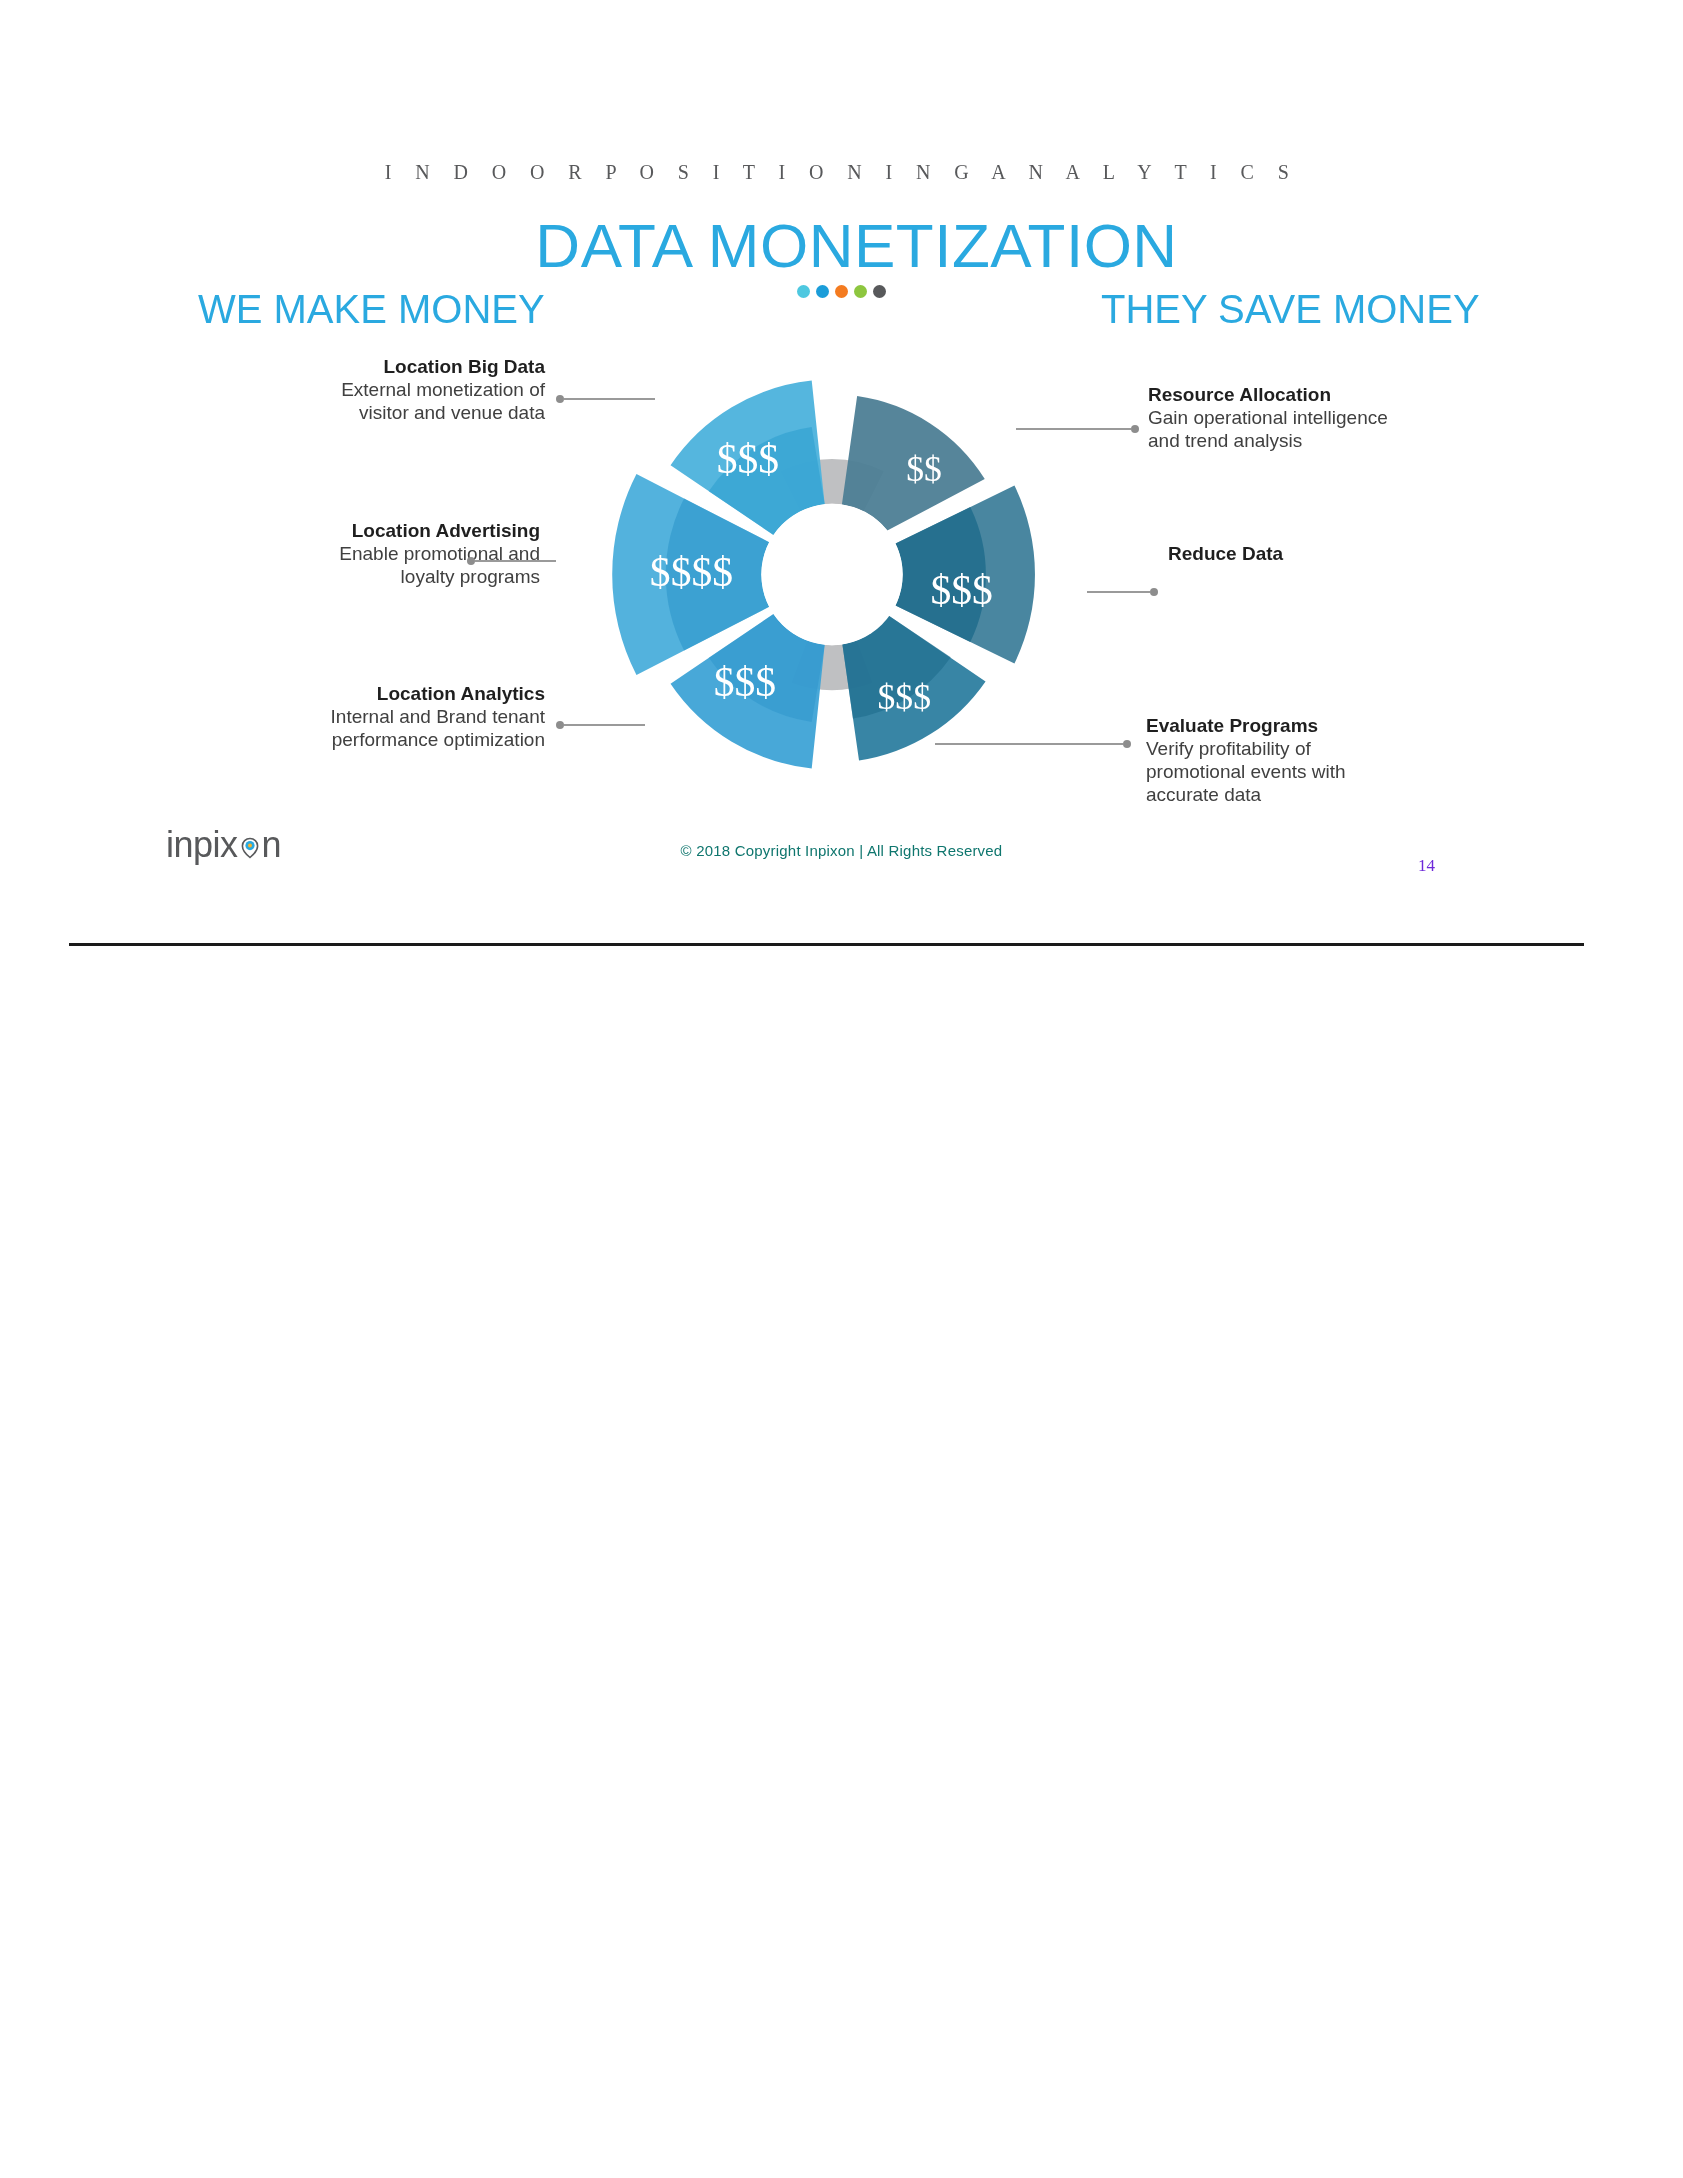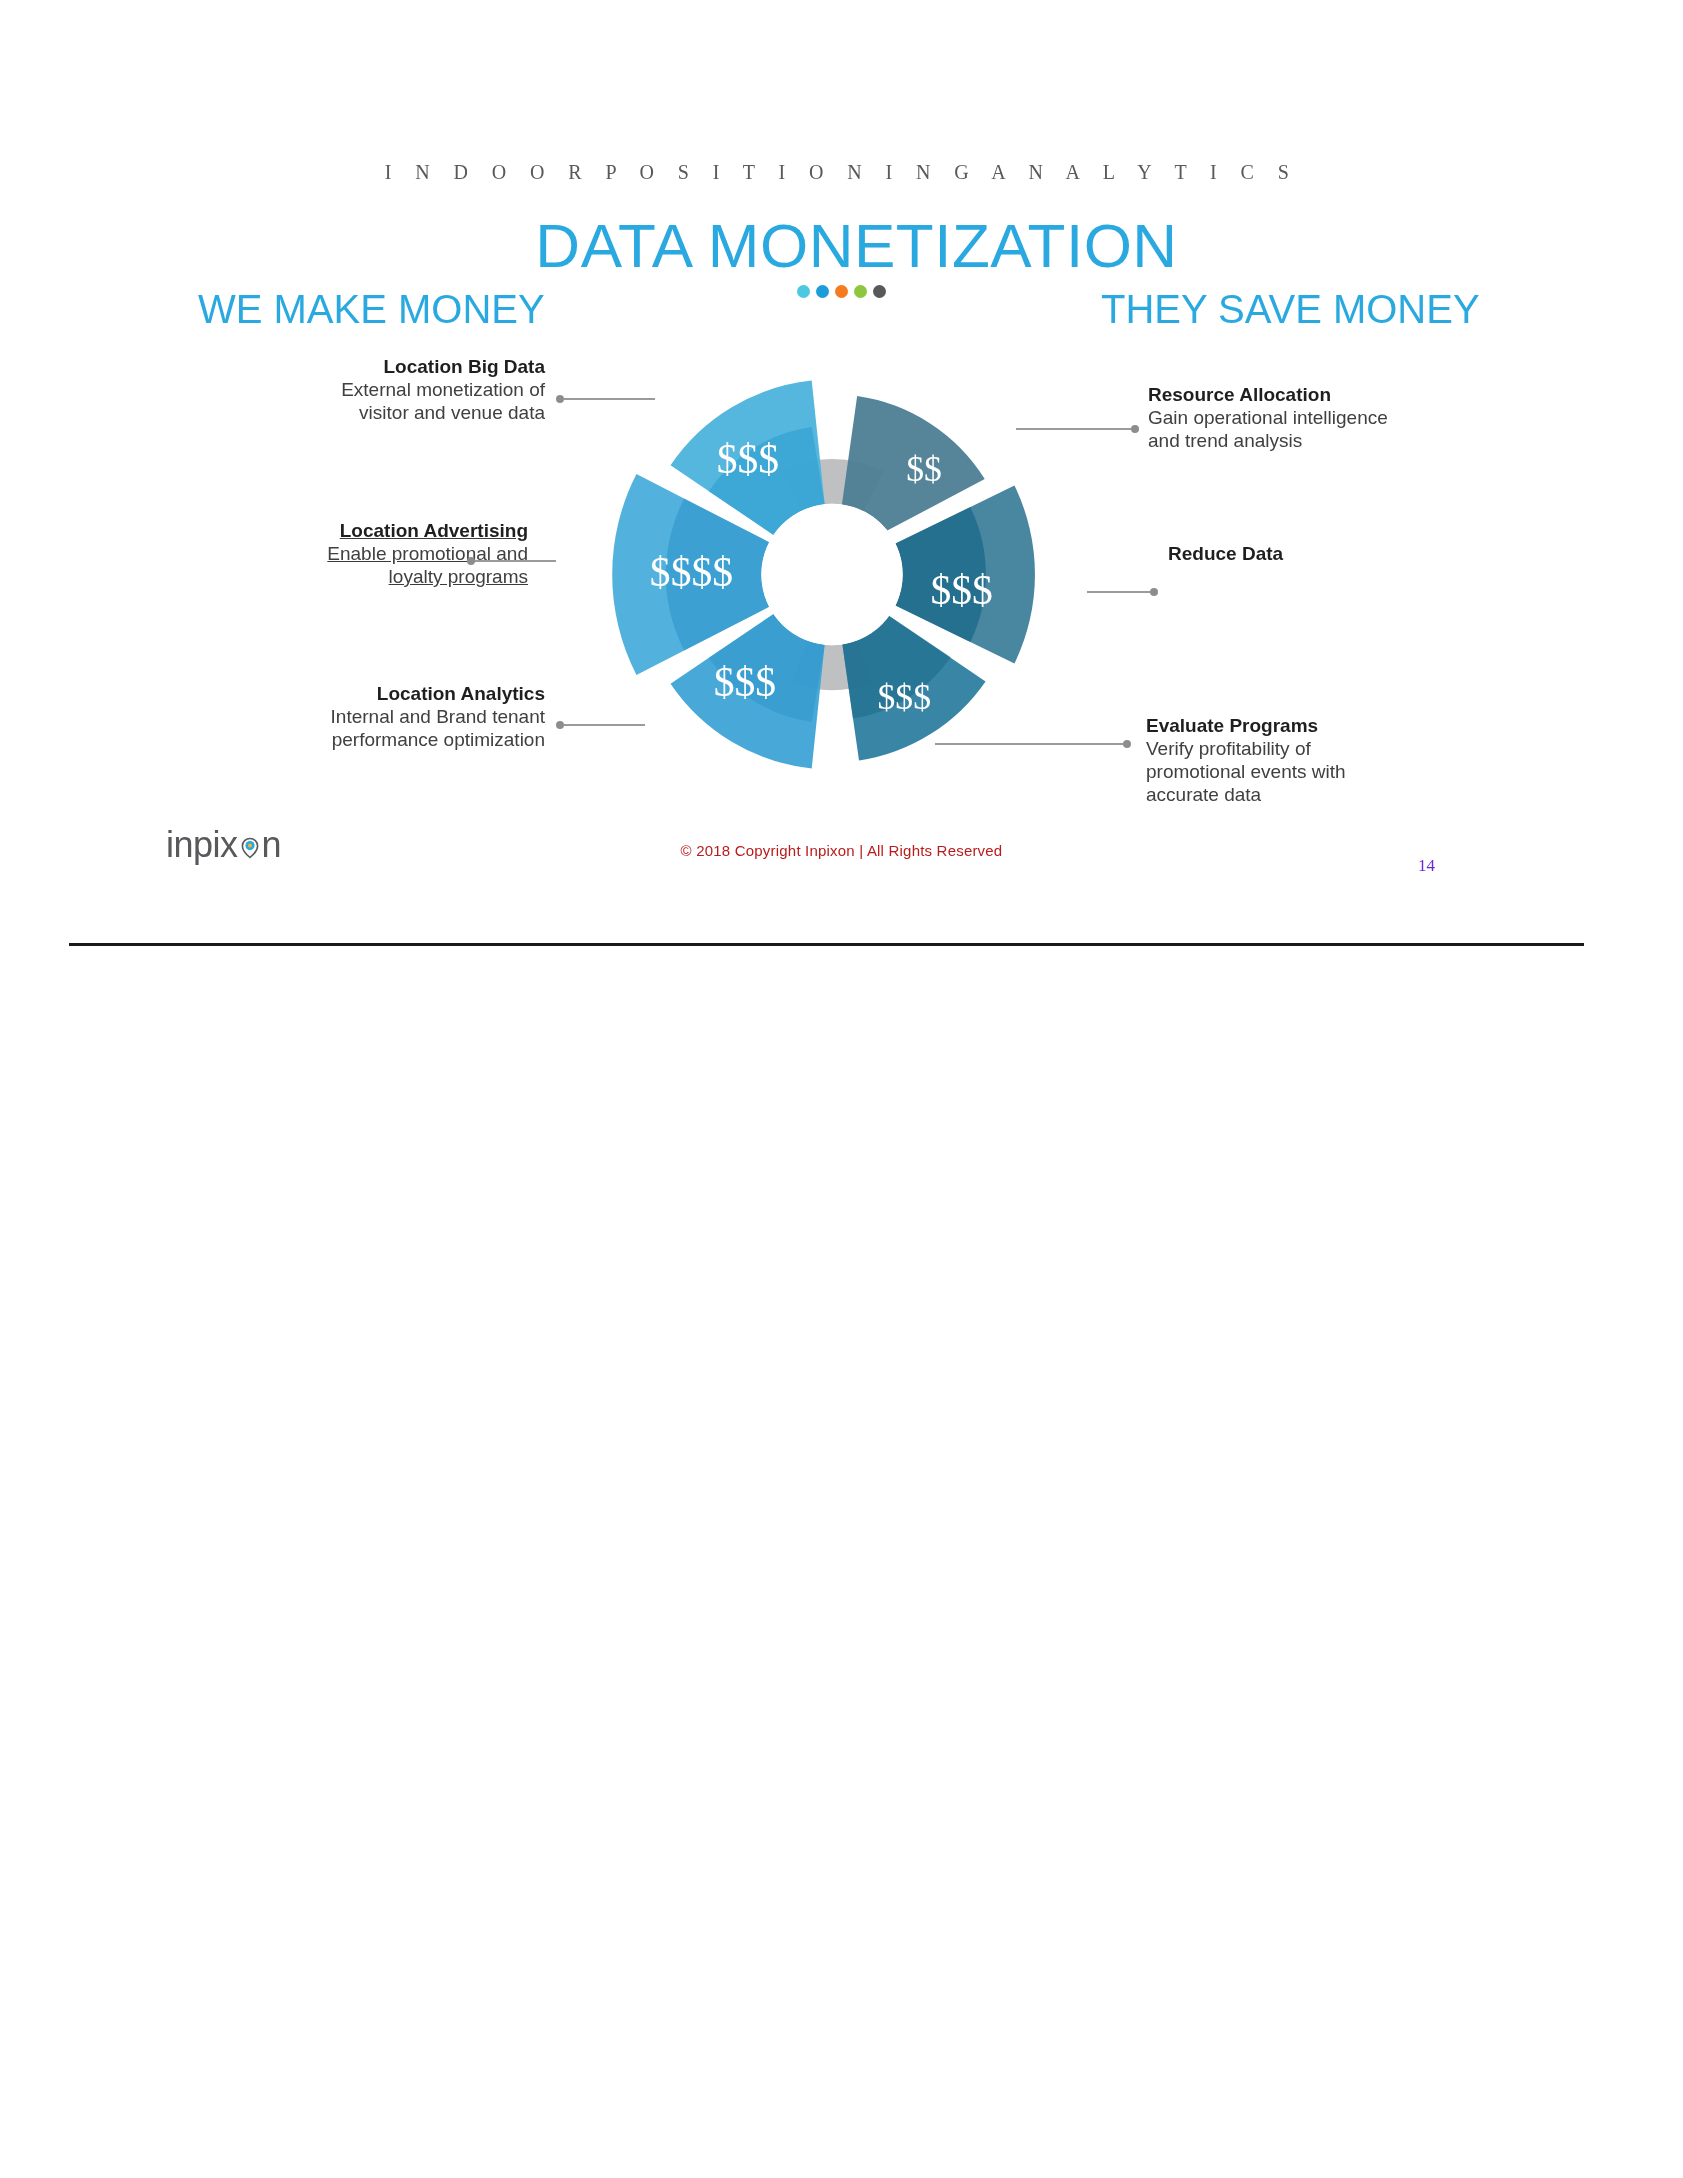--- a/index.html
+++ b/index.html
@@ -44,21 +44,21 @@
   .amt{fill:#ffffff;font-family:"Liberation Serif",serif;font-weight:400;
        text-anchor:middle;dominant-baseline:middle;}
 
   
   .logo{position:absolute;left:166px;top:824px;font-size:36px;font-weight:400;
         color:#58595b;letter-spacing:-0.5px;font-family:"Liberation Sans",sans-serif;}
   .logo .pin{position:relative;display:inline-block;width:24px;height:24px;
              vertical-align:-3px;}
   .logo .pin svg{display:block;}
   .copyright{position:absolute;left:0;top:842px;width:1683px;text-align:center;
-             font-size:15px;color:#b91c1c;letter-spacing:0.2px;}
+             font-size:15px;color:#0f766e;letter-spacing:0.2px;}
   .pagenum{position:absolute;left:1418px;top:856px;font-size:17px;color:#6d28d9;
            font-family:"Liberation Serif",serif;}
 
   .rule{position:absolute;left:69px;top:943px;width:1515px;height:3px;background:#1a1a1a;}
 </style>
 </head>
 <body>
 
 <div class="page">
  <div class="slide">
@@ -77,21 +77,21 @@
   <div class="side-head left">WE MAKE MONEY</div>
   <div class="side-head right">THEY SAVE MONEY</div>
 
   <div class="callout l" style="left:198px;top:356px;width:347px;">
     <span class="hd">Location Big Data</span>
     <span class="bd">External monetization of<br>visitor and venue data</span>
   </div>
   <div class="leaddot" style="left:556px;top:395px;"></div>
   <div class="leader" style="left:564px;top:398px;width:91px;"></div>
 
-  <div class="callout l" style="left:152px;top:520px;width:376px;text-decoration:underline;">
+  <div class="callout l" style="left:164px;top:520px;width:376px;">
     <span class="hd">Location Advertising</span>
     <span class="bd">Enable promotional and<br>loyalty programs</span>
   </div>
   <div class="leaddot" style="left:467px;top:557px;"></div>
   <div class="leader" style="left:475px;top:560px;width:81px;"></div>
 
   <div class="callout l" style="left:198px;top:683px;width:347px;">
     <span class="hd">Location Analytics</span>
     <span class="bd">Internal and Brand tenant<br>performance optimization</span>
   </div>

